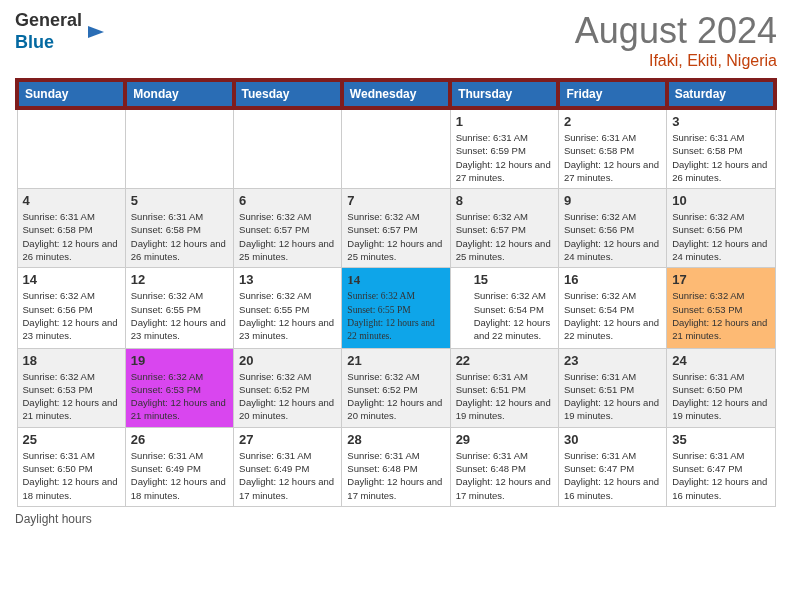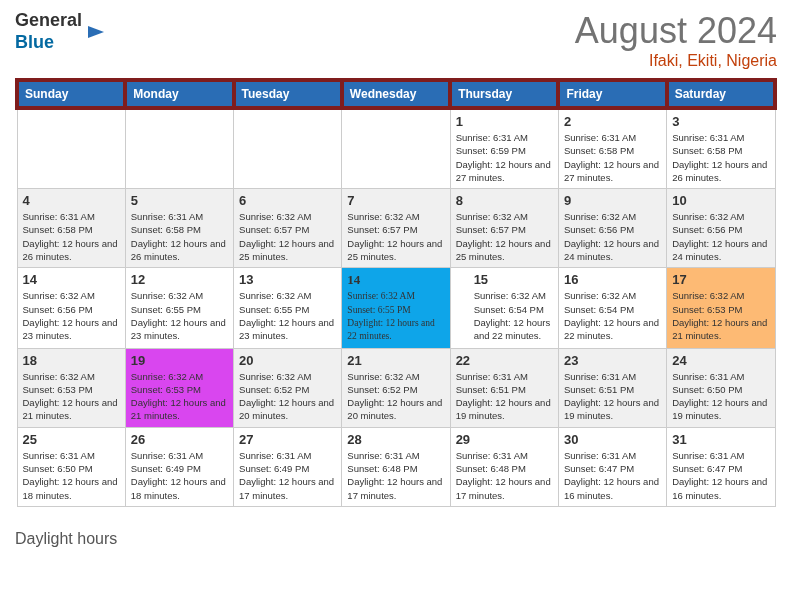--- a/index.html
+++ b/index.html
@@ -14,21 +14,21 @@
     .month-year { font-size: 36px; color: #737373; font-weight: 300; }
     .location { font-size: 16px; color: #c2410c; }
     .calendar { width: 100%; border-collapse: collapse; }
     .calendar th { background: #2a6db5; color: #fff; text-align: left; padding: 5px 6px; font-size: 12px; border: 4px solid #7f1d1d; }
     .calendar td { border: 1px solid #ccc; vertical-align: top; padding: 4px 5px; width: calc(100%/7); min-height: 70px; height: 75px; background: #fff; }
     .calendar tr:nth-child(even) td { background: #f5f5f5; }
     .calendar tr:nth-child(odd) td { background: #fff; }
     .day-num { font-size: 13px; font-weight: bold; color: #333; margin-bottom: 2px; }
     .day-info { font-size: 9.5px; color: #333; line-height: 1.4; }
     .empty { background: #fff !important; }
-    .footer { margin-top: 23px; font-size: 16px; color: #555; }
+    .footer { margin-top: 5px; font-size: 12px; color: #555; }
   </style>
 </head>
 <body>
 
 <div class="page">
   <div class="header">
     <div class="logo">
       <div style="display:flex; flex-direction:column; align-items:center;">
         <div style="display:flex; align-items:center;">
           <span class="logo-text">
@@ -279,21 +279,21 @@
 and 17 minutes.</div>
           </td>
           <td style="background: rgb(255, 255, 255);">
             <div class="day-num">30</div>
             <div class="day-info">Sunrise: 6:31 AM
 Sunset: 6:47 PM
 Daylight: 12 hours
 and 16 minutes.</div>
           </td>
           <td style="background: rgb(255, 255, 255);">
-            <div class="day-num">31</div>
+            <div class="day-num">35</div>
             <div class="day-info">Sunrise: 6:31 AM
 Sunset: 6:47 PM
 Daylight: 12 hours
 and 16 minutes.</div>
           </td>
         </tr>
       </tbody>
   </table>
 
   <div class="footer">

